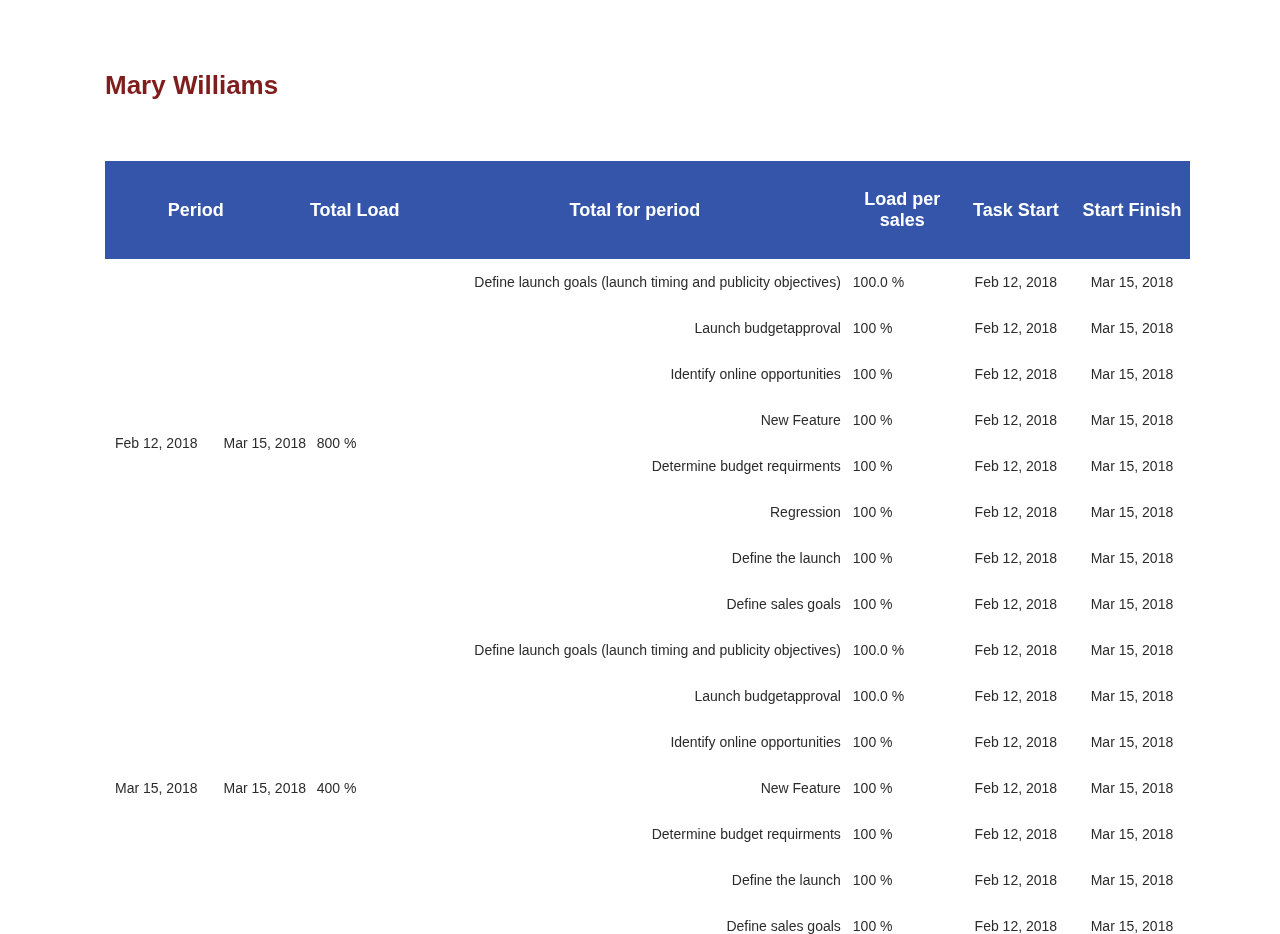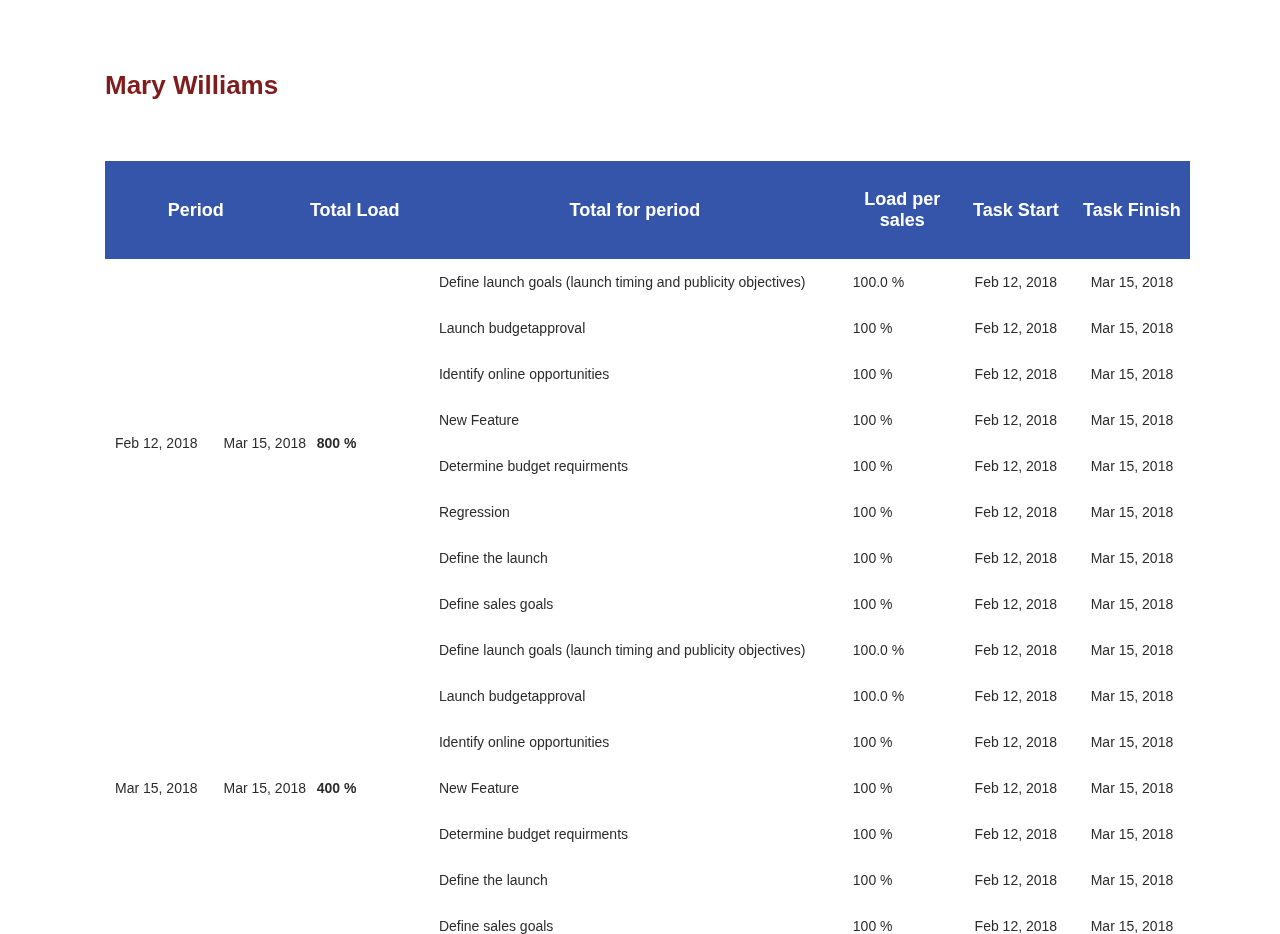--- a/index.html
+++ b/index.html
@@ -49,26 +49,26 @@
       white-space: nowrap;
       padding-left: 10px !important;
     }
     .period-dates {
       display: flex;
       gap: 26px;
       font-size: 14px;
       color: #2b2b2b;
     }
     .total-cell {
-      font-weight: 700;
+      font-weight: 400;
       text-align: left;
       padding-left: 30px !important;
       white-space: nowrap;
     }
-    .task-cell  { text-align: left; padding-left: 16px !important; }
+    .task-cell  { text-align: right; padding-left: 16px !important; }
     .load-cell  { text-align: left; white-space: nowrap; }
     .start-cell { text-align: center; white-space: nowrap; }
     .finish-cell{ text-align: center; white-space: nowrap; }
   </style>
 </head>
 <body>
 
 <h1 class="page-title">Mary Williams</h1>
 
 <table class="report-table">
@@ -80,21 +80,21 @@
     <col class="col-start">
     <col class="col-finish">
   </colgroup>
   <thead>
     <tr>
       <th>Period</th>
       <th>Total Load</th>
       <th>Total for period</th>
       <th>Load per sales</th>
       <th>Task Start</th>
-      <th>Task Finish</th>
+      <th>Start Finish</th>
     </tr>
   </thead>
   <tbody id="table-body">
   <tr>
         <td class="period-cell" rowspan="8">
           <div class="period-dates">
             <span>Feb 12, 2018</span>
             <span>Mar 15, 2018</span>
           </div>
         </td>

